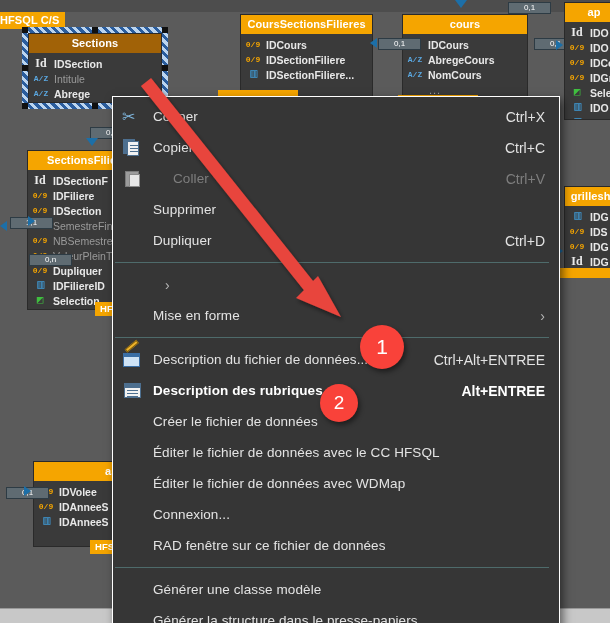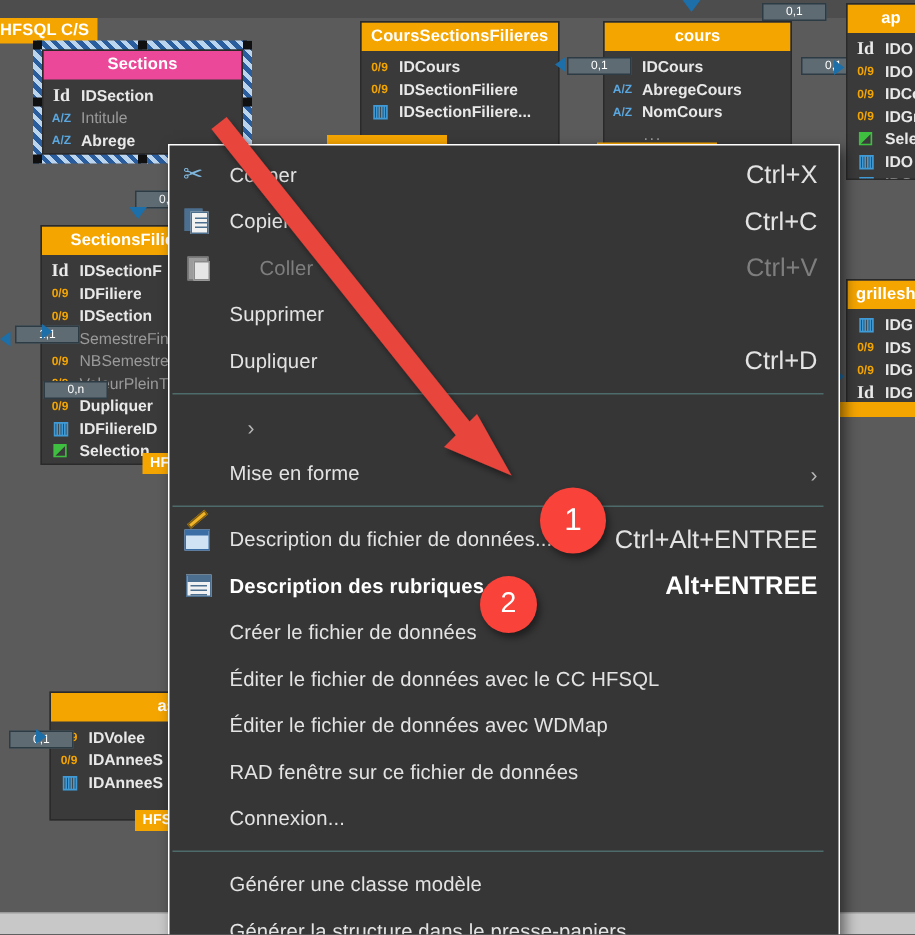--- a/index.html
+++ b/index.html
@@ -35,29 +35,29 @@
   
   .tbl {
     position: absolute; background: #3a3a3a; border: 1px solid #2a2a2a;
     overflow: hidden;
   }
   .tbl-head {
     background: #f5a500; color: #ffffff; text-align: center;
     font-size: 11px; font-weight: 700; padding: 3px 2px 4px 2px;
     white-space: nowrap; overflow: hidden; letter-spacing: .1px;
   }
-  .tbl-head.sel { background: #ec4899; text-align: center; }
+  .tbl-head.sel { background: #a16207; text-align: center; }
   .tbl-body { padding: 3px 0 4px 0; }
   .row {
     display: flex; align-items: center; gap: 5px;
     padding: 0 4px; height: 15px; white-space: nowrap; overflow: hidden;
   }
   .glyph {
     width: 16px; flex: 0 0 16px; text-align: center;
-    font-size: 9px; font-weight: 700; line-height: 13px;
+    font-size: 9px; font-weight: 700; line-height: 13px; font-family: Liberation Mono, monospace;
   }
   .g-id   { color: #eaeaea; font-family: "Liberation Serif", serif; font-size: 12px; font-weight: 700; }
   .g-num  { color: #f5a500; font-size: 8px; }
   .g-az   { color: #5aa7e0; font-size: 8px; }
   .g-key  { color: #3f9ad6; letter-spacing: -1.5px; font-size: 12px; }
   .g-sel  { color: #3fbf3f; font-size: 11px; }
   .rlabel { font-size: 10.5px; color: #e8e8e8; font-weight: 700; overflow: hidden; text-overflow: clip; }
   .rlabel.dim { color: #9a9a9a; font-weight: 400; }
   .rdots  { color: #9a9a9a; font-size: 11px; padding-left: 22px; letter-spacing: 1px; }
 
@@ -100,21 +100,21 @@
   .mi-icon {
     width: 40px; flex: 0 0 40px; display: flex;
     align-items: center; justify-content: center;
   }
   .mi-label {
     flex: 1 1 auto; color: #e3e3e3; font-size: 13.5px;
     letter-spacing: .1px; white-space: nowrap;
   }
   .mi-label.bold { font-weight: 700; color: #ffffff; }
   .mi-accel {
-    color: #e3e3e3; font-size: 17px; white-space: nowrap; padding-left: 14px;
+    color: #e3e3e3; font-size: 14px; white-space: nowrap; padding-left: 14px;
   }
   .mi-accel.bold { font-weight: 700; color: #ffffff; }
   .mi.disabled .mi-label, .mi.disabled .mi-accel { color: #7e7e7e; margin-left: 20px; }
   .mi-sub { color: #b6b6b6; font-size: 14px; padding-left: 12px; line-height: 1; }
   .mi-sep {
     height: 1px; background: #4e6b6b; margin: 6px 10px 6px 2px;
   }
 
   
   .ic { position: relative; width: 22px; height: 20px; }
@@ -476,26 +476,26 @@
       <span class="mi-label">Éditer le fichier de données avec le CC HFSQL</span>
       <span class="mi-accel"></span>
     </div>
     <div class="mi">
       <span class="mi-icon"></span>
       <span class="mi-label">Éditer le fichier de données avec WDMap</span>
       <span class="mi-accel"></span>
     </div>
     <div class="mi">
       <span class="mi-icon"></span>
+      <span class="mi-label">Connexion...</span>
+      <span class="mi-accel"></span>
+    </div>
+    <div class="mi">
+      <span class="mi-icon"></span>
       <span class="mi-label">RAD fenêtre sur ce fichier de données</span>
-      <span class="mi-accel"></span>
-    </div>
-    <div class="mi">
-      <span class="mi-icon"></span>
-      <span class="mi-label">Connexion...</span>
       <span class="mi-accel"></span>
     </div>
 
     <div class="mi-sep"></div>
 
     <div class="mi">
       <span class="mi-icon"></span>
       <span class="mi-label">Générer une classe modèle</span>
       <span class="mi-accel"></span>
     </div>

